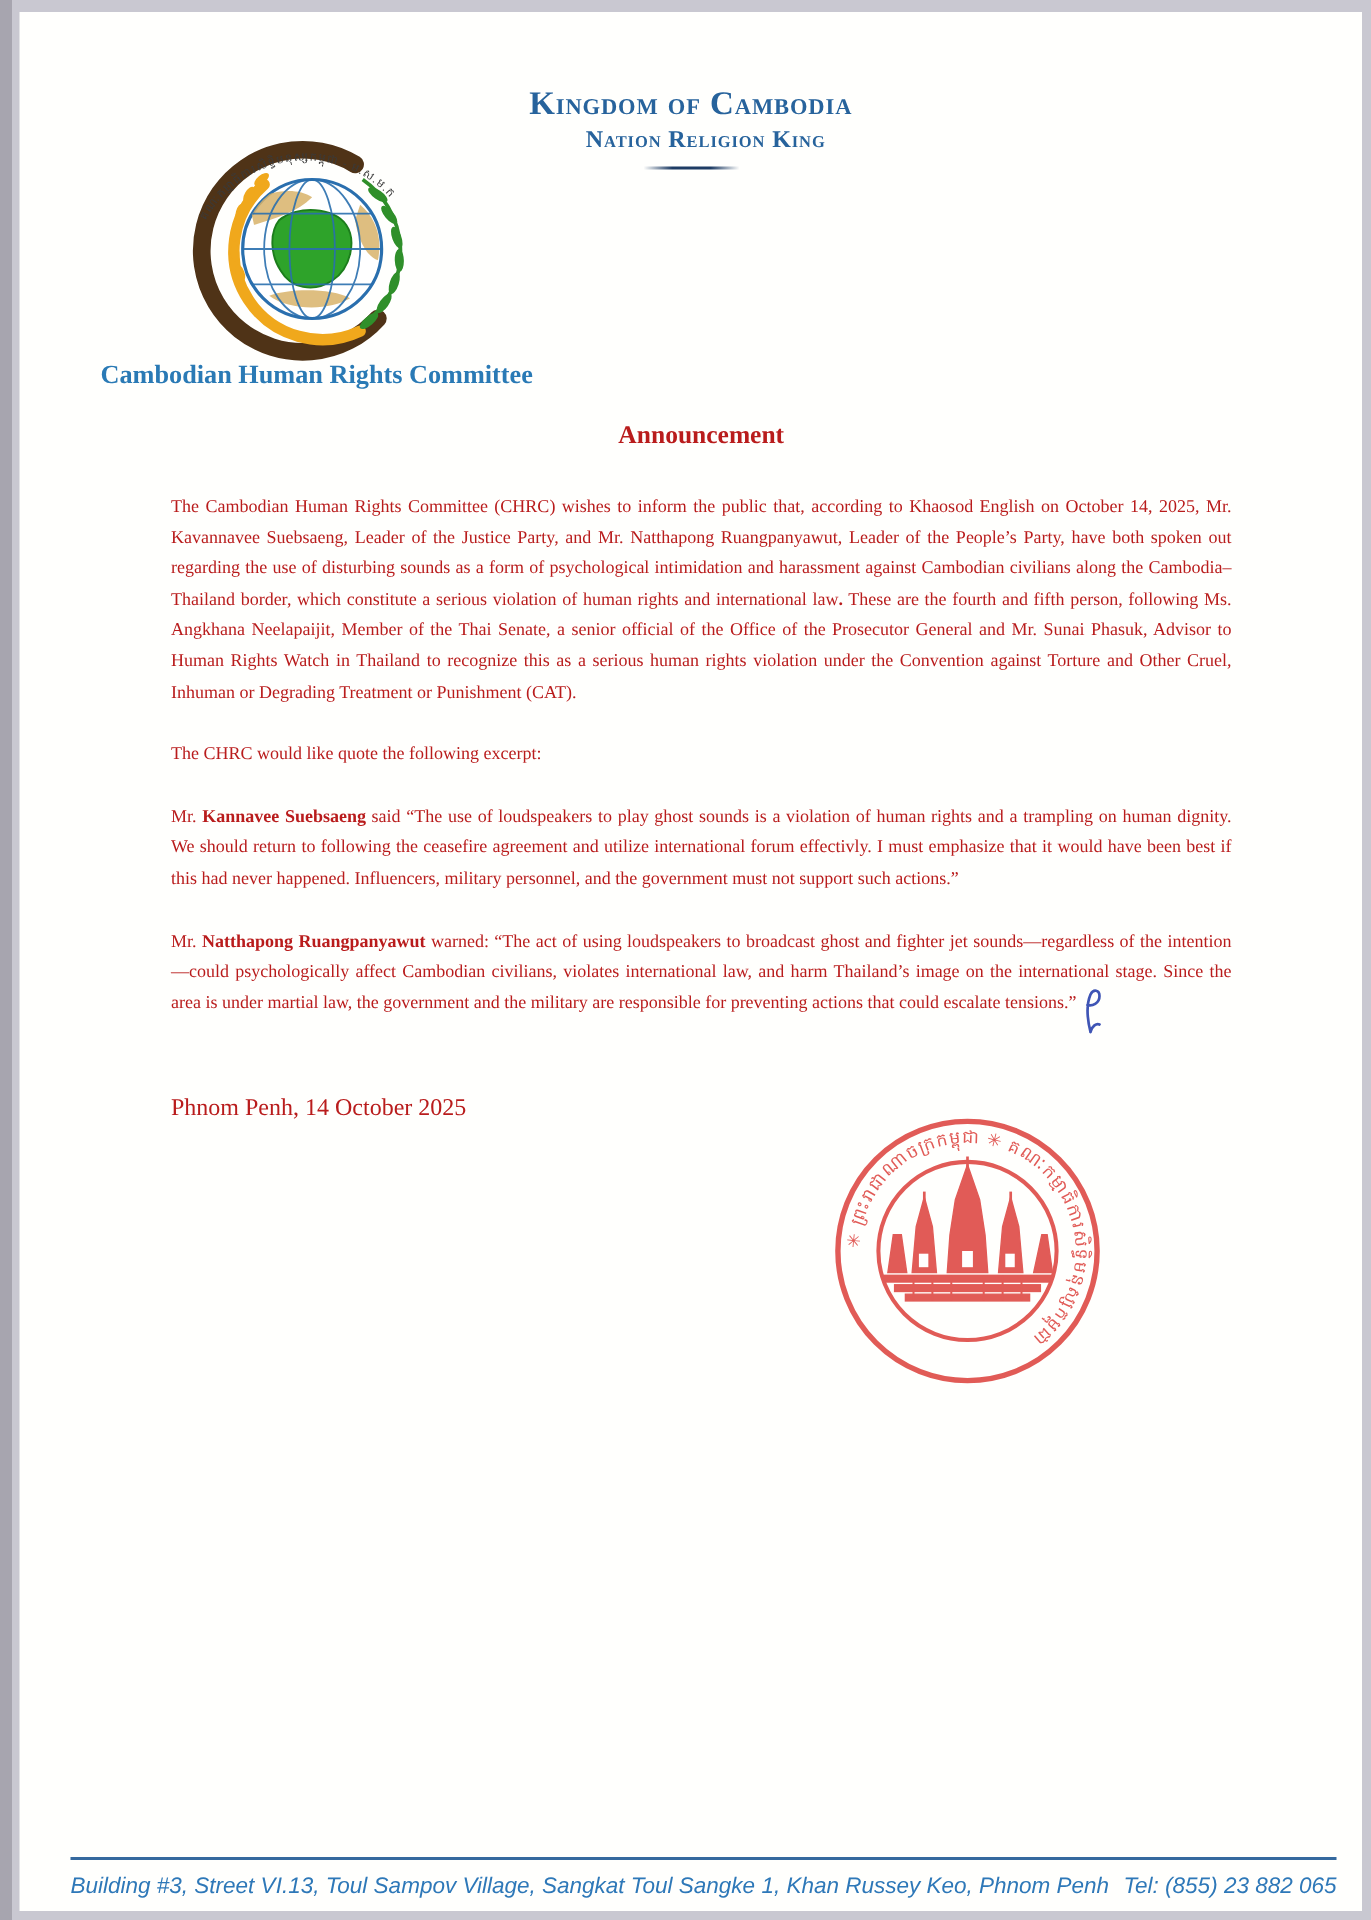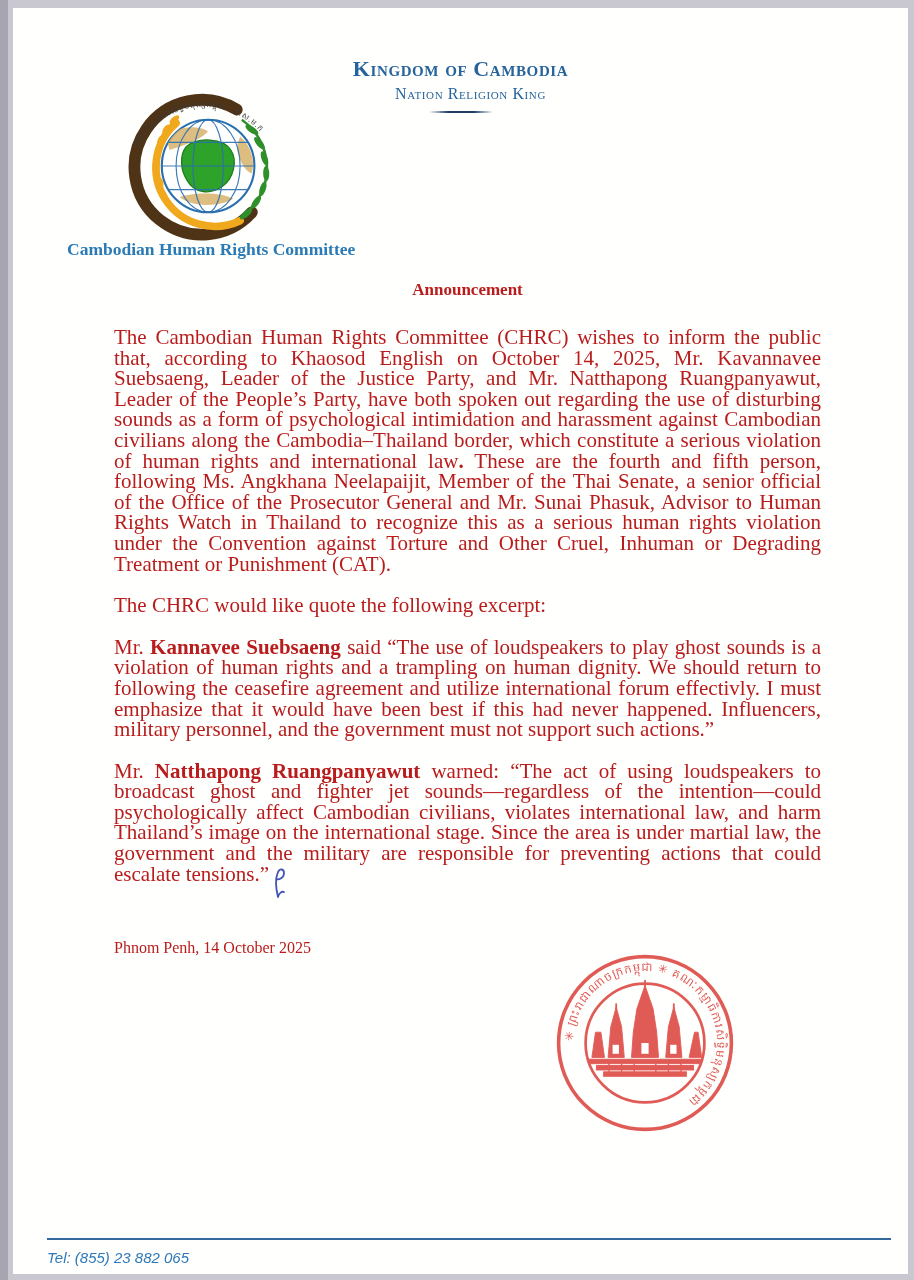--- a/index.html
+++ b/index.html
@@ -13,30 +13,30 @@
     content:"";position:absolute;left:0;top:0;bottom:0;width:8px;
     background:#a7a5af;z-index:2;
   }
   .page{
     position:absolute;left:13px;top:8px;right:6px;bottom:6px;
     background:#fffffd;z-index:1;
   }
   
   .royal-header{position:absolute;top:48px;left:0;right:0;text-align:center;color:#27639c;}
   .royal-line1{font-size:22px;font-weight:bold;font-variant:small-caps;letter-spacing:.6px;}
-  .royal-line2{font-size:16px;font-weight:normal;font-variant:small-caps;letter-spacing:.6px;margin-top:3px;padding-left:20px;}
+  .royal-line2{font-size:16px;font-weight:bold;font-variant:small-caps;letter-spacing:.6px;margin-top:3px;padding-left:20px;}
   .royal-divider{width:64px;height:2px;margin:8px auto 0 auto;
     background:linear-gradient(to right,rgba(30,60,100,0),#1e3c64 30%,#1e3c64 70%,rgba(30,60,100,0));}
   
   .logo{position:absolute;left:100px;top:78px;width:170px;height:160px;}
   .org-name{position:absolute;left:54px;top:231px;font-size:17.5px;font-weight:bold;color:#2a7ab5;text-align:right;}
   
   .content{position:absolute;left:101px;top:272px;width:707px;color:#b91c1c;}
   .doc-title{text-align:center;font-weight:bold;font-size:17px;margin-bottom:27px;}
-  .para{font-size:21px;line-height:20.6px;text-align:justify;margin:0 0 21px 0;}
+  .para{font-size:12px;line-height:20.6px;text-align:justify;margin:0 0 21px 0;}
   .b{font-weight:bold;}
   .pen-mark{display:inline-block;vertical-align:-20px;margin-left:1px;}
   .dateline{font-size:16px;text-align:left;margin-top:38px;}
   .seal-wrap{margin-top:-4px;margin-left:441px;width:180px;height:180px;}
   
   .footer{position:absolute;left:34px;right:17px;bottom:8px;color:#2e78b8;}
   .footer-divider{height:2px;background:#35699e;margin-bottom:9px;}
   .footer-khmer{font-size:18px;line-height:24px;margin-bottom:5px;
     font-family:"DejaVu Sans","Liberation Sans",sans-serif;}
   .footer-en{display:flex;justify-content:space-between;font-size:15px;font-style:italic;
@@ -159,17 +159,18 @@
             <rect x="128" y="102" width="7" height="10"></rect>
           </g>
         </g>
       </g>
     </svg>
   </div>
 
   <div class="footer">
     <div class="footer-divider"></div>
     <div class="footer-en">
+      <span>Building #3, Street VI.13, Toul Sampov Village, Sangkat Toul Sangke 1, Khan Russey Keo, Phnom Penh</span>
       <span>Tel: (855) 23 882 065</span>
     </div>
   </div>
 
 </div>
 
 </body></html>

